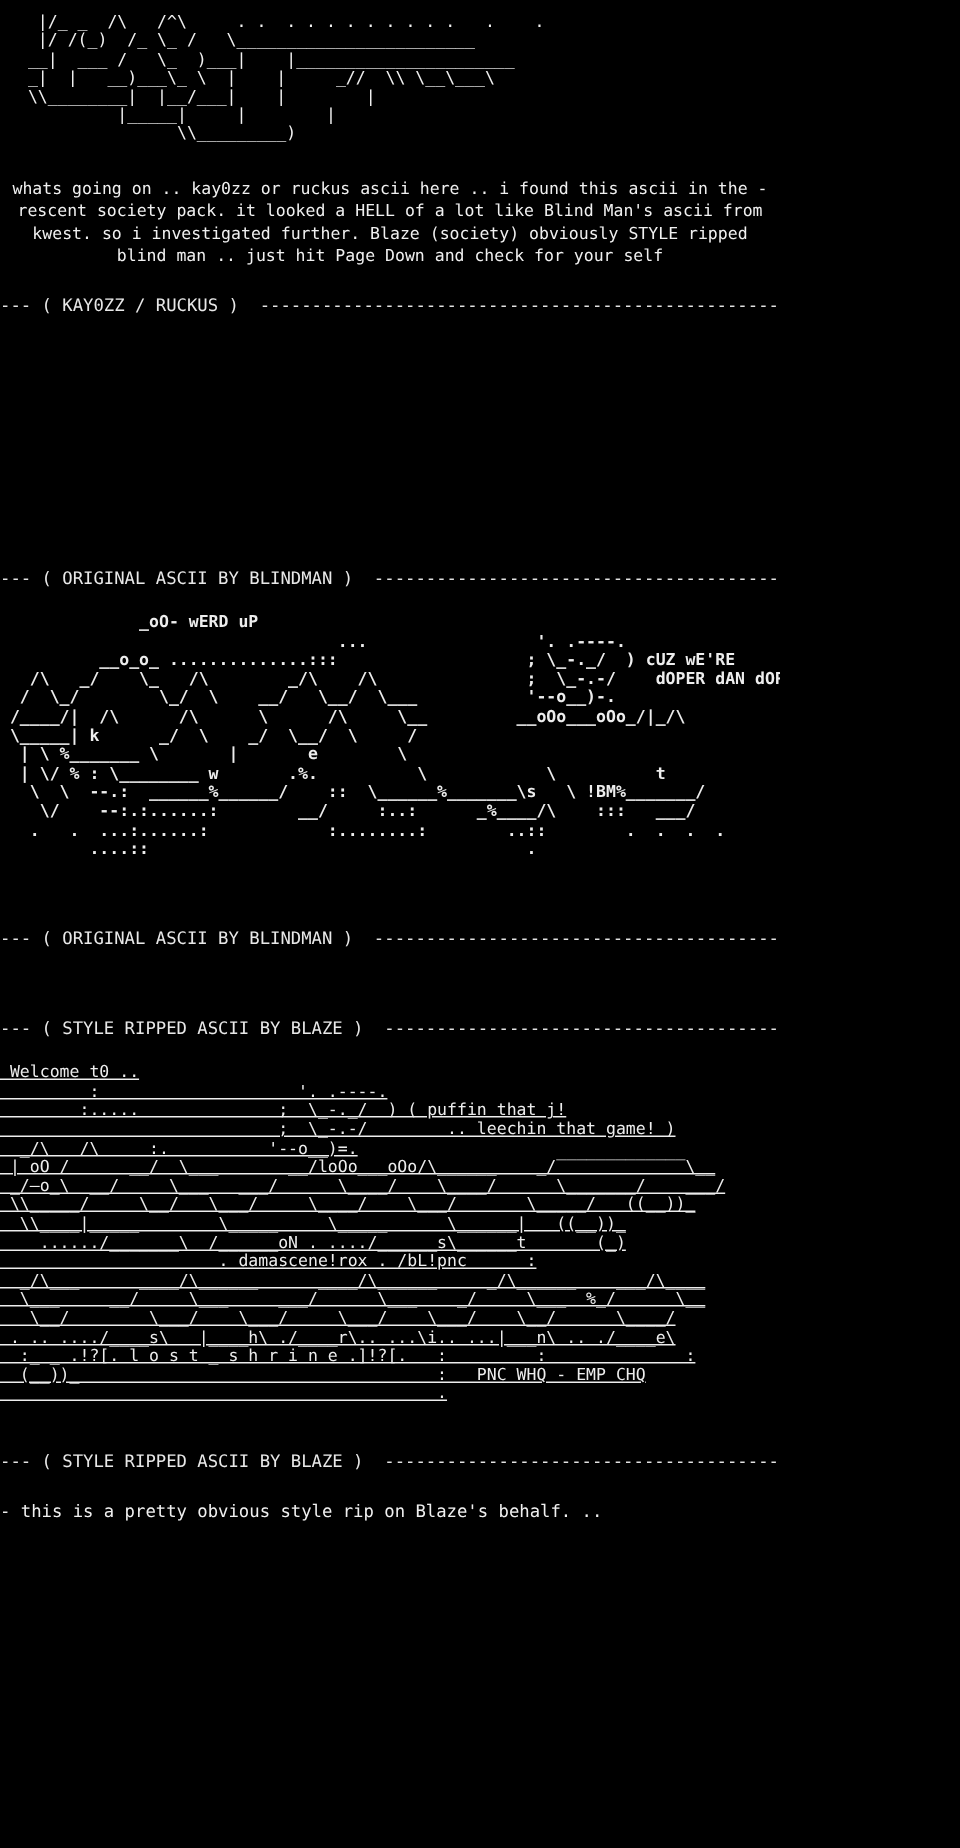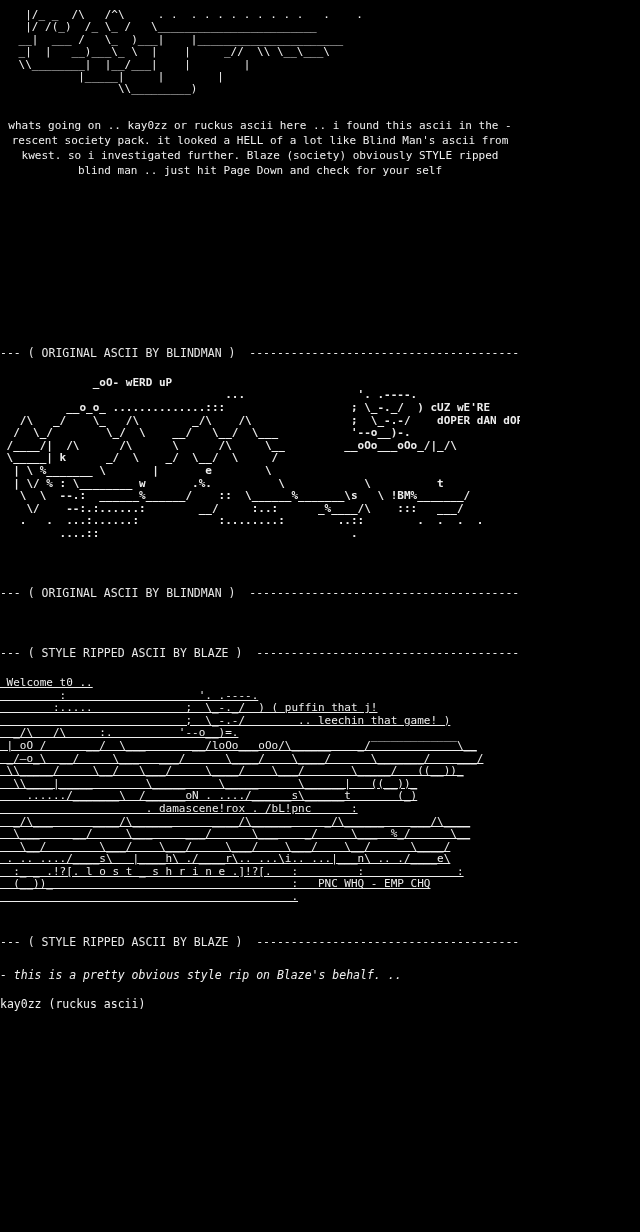--- a/index.html
+++ b/index.html
@@ -66,21 +66,20 @@
     font-size: 11px;
     line-height: 12.6px;
   }
   .art-blind { padding-top: 16px; font-weight: bold; }
   .art-blaze { padding-top: 16px; text-decoration: underline; }
   .footline {
     padding-top: 18px;
     color: #f0f0f0;
     font-size: 11.5px;
     line-height: 15.2px;
-    font-style: italic;
   }
   .signature {
     padding-top: 14px;
     color: #f0f0f0;
     font-size: 11.5px;
     line-height: 15.2px;
   }
 </style>
 </head>
 <body>
@@ -93,20 +92,21 @@
  _|  |   __)___\_ \  |    |     _//  \\ \__\___\
  \\________|  |__/___|    |        |
           |_____|     |        |
                 \\_________)</pre>
 
   <pre class="block intro">whats going on .. kay0zz or ruckus ascii here .. i found this ascii in the -
 rescent society pack. it looked a HELL of a lot like Blind Man's ascii from
 kwest. so i investigated further. Blaze (society) obviously STYLE ripped
 blind man .. just hit Page Down and check for your self</pre>
 
+  <pre class="block sep">--- ( KAY0ZZ / RUCKUS )  --------------------------------------------------</pre>
 
   <div class="gap-lg"></div>
 
   <pre class="block sep">--- ( ORIGINAL ASCII BY BLINDMAN )  ---------------------------------------</pre>
 
   <pre class="block art art-blind">              _oO- wERD uP
                                   ...                 '. .----.
           __o_o_ ..............:::                   ; \_-._/  ) cUZ wE'RE
    /\   _/    \_   /\        _/\    /\               ;  \_-.-/    dOPER dAN dOPE%!#
   /  \_/        \_/  \    __/   \__/  \___           '--o__)-.
@@ -145,15 +145,14 @@
   :_ _ .!?[. l o s t _ s h r i n e .]!?[.   :         :              :
   (__))_                                    :   PNC WHQ - EMP CHQ
                                             .</pre>
 
   <div class="gap-sm"></div>
 
   <pre class="block sep">--- ( STYLE RIPPED ASCII BY BLAZE )  --------------------------------------</pre>
 
   <pre class="block footline">- this is a pretty obvious style rip on Blaze's behalf. ..</pre>
 
-  <pre class="block signature">kay0zz (ruckus ascii)</pre>
 
 </div>
 
 </body></html>

